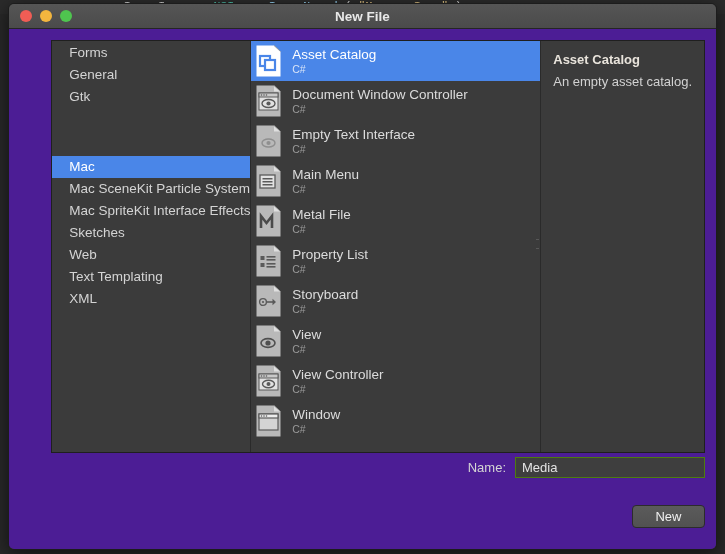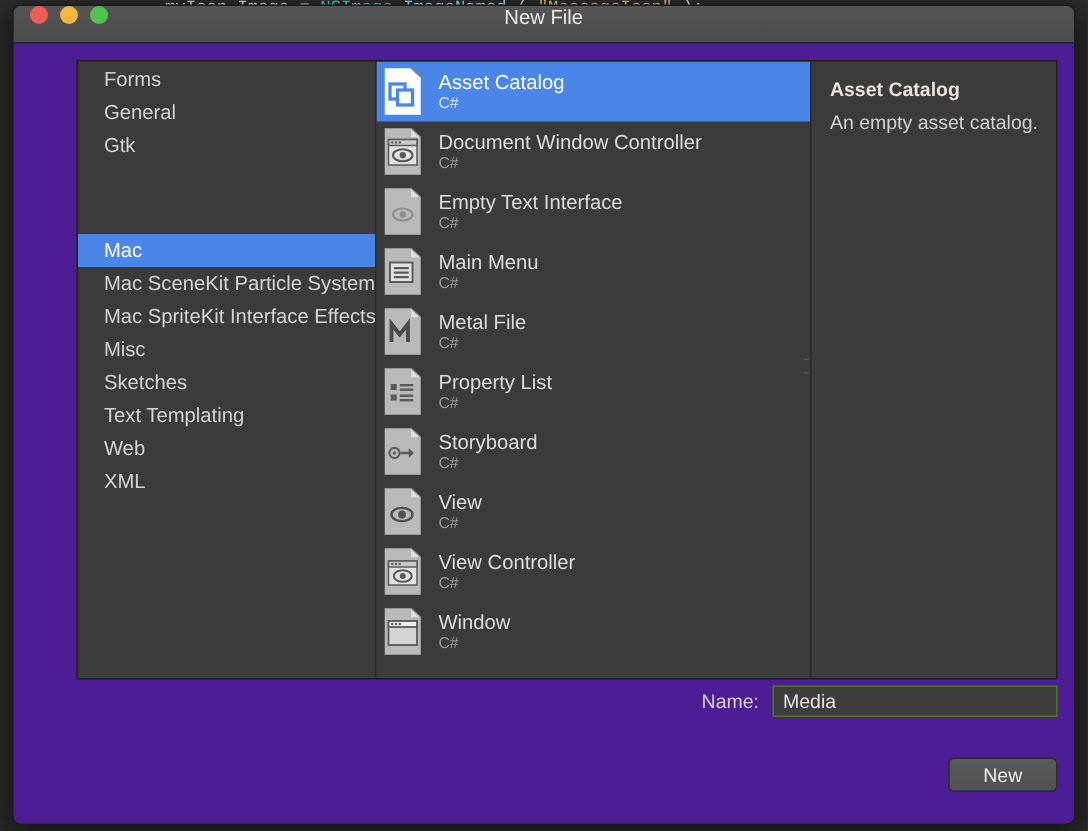--- a/index.html
+++ b/index.html
@@ -48,21 +48,22 @@
   }
 
   
   #titlebar {
     position: relative;
     height: 25px;
     flex: 0 0 25px;
     background: linear-gradient(#555555, #4b4b4b);
     border-bottom: 1px solid #252525;
     display: flex;
-    align-items: flex-start;
+    align-items: center;
+    font-weight: bold;
   }
   #traffic-lights {
     display: flex;
     gap: 8px;
     margin-left: 11px;
   }
   .light {
     width: 12px; height: 12px;
     border-radius: 50%;
     display: block;
@@ -275,24 +276,23 @@
 
     <div id="panes">
 
       <div id="category-pane">
           <div class="category-item"><span>Forms</span></div>
           <div class="category-item"><span>General</span></div>
           <div class="category-item"><span>Gtk</span></div>
           <div class="category-item selected"><span>Mac</span></div>
           <div class="category-item"><span>Mac SceneKit Particle Systems</span></div>
           <div class="category-item"><span>Mac SpriteKit Interface Effects</span></div>
-          <div class="category-item"><span>Misc</span></div>
           <div class="category-item"><span>Sketches</span></div>
+          <div class="category-item"><span>Web</span></div>
           <div class="category-item"><span>Text Templating</span></div>
-          <div class="category-item"><span>Web</span></div>
           <div class="category-item"><span>XML</span></div>
         </div>
 
       <div id="template-pane-wrap">
         <div id="template-pane">
             <div class="template-item selected">
               <div class="tpl-icon">
                 <div class="doc">
                   <svg width="25" height="32" viewBox="0 0 25 32">
                     <path d="M0.5 0.5 H18 L24.5 6.5 V31.5 H0.5 Z" fill="#ffffff" stroke="none"></path>

